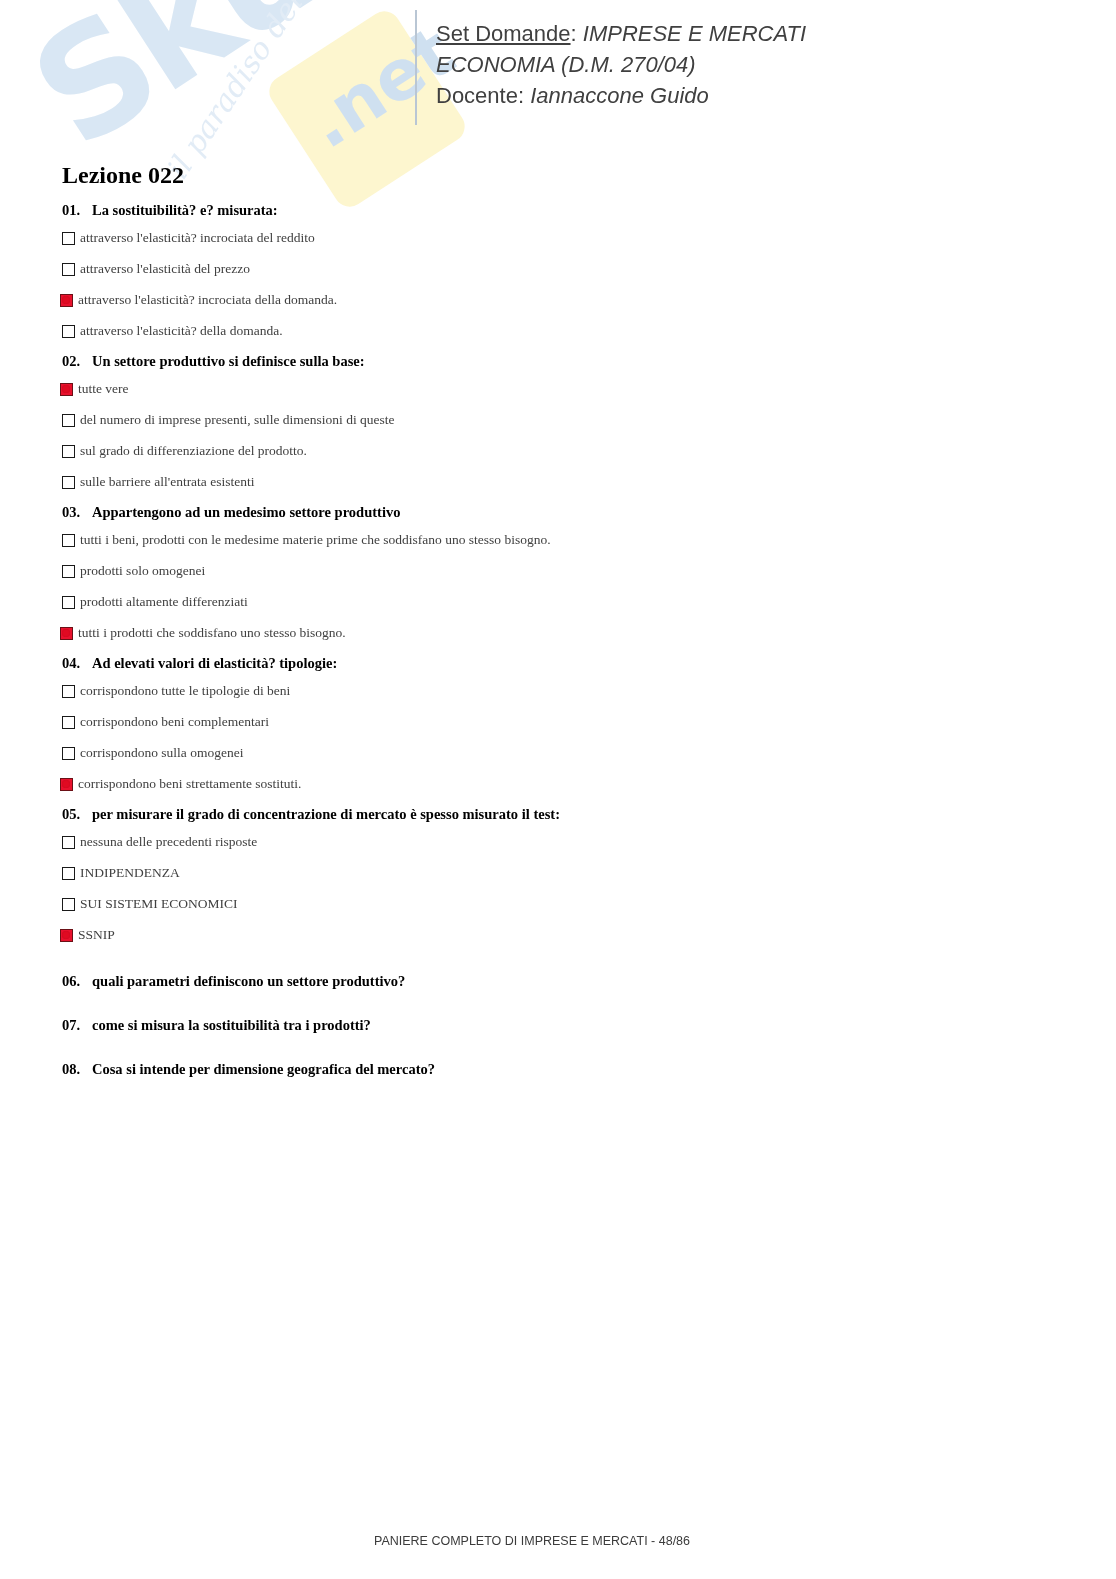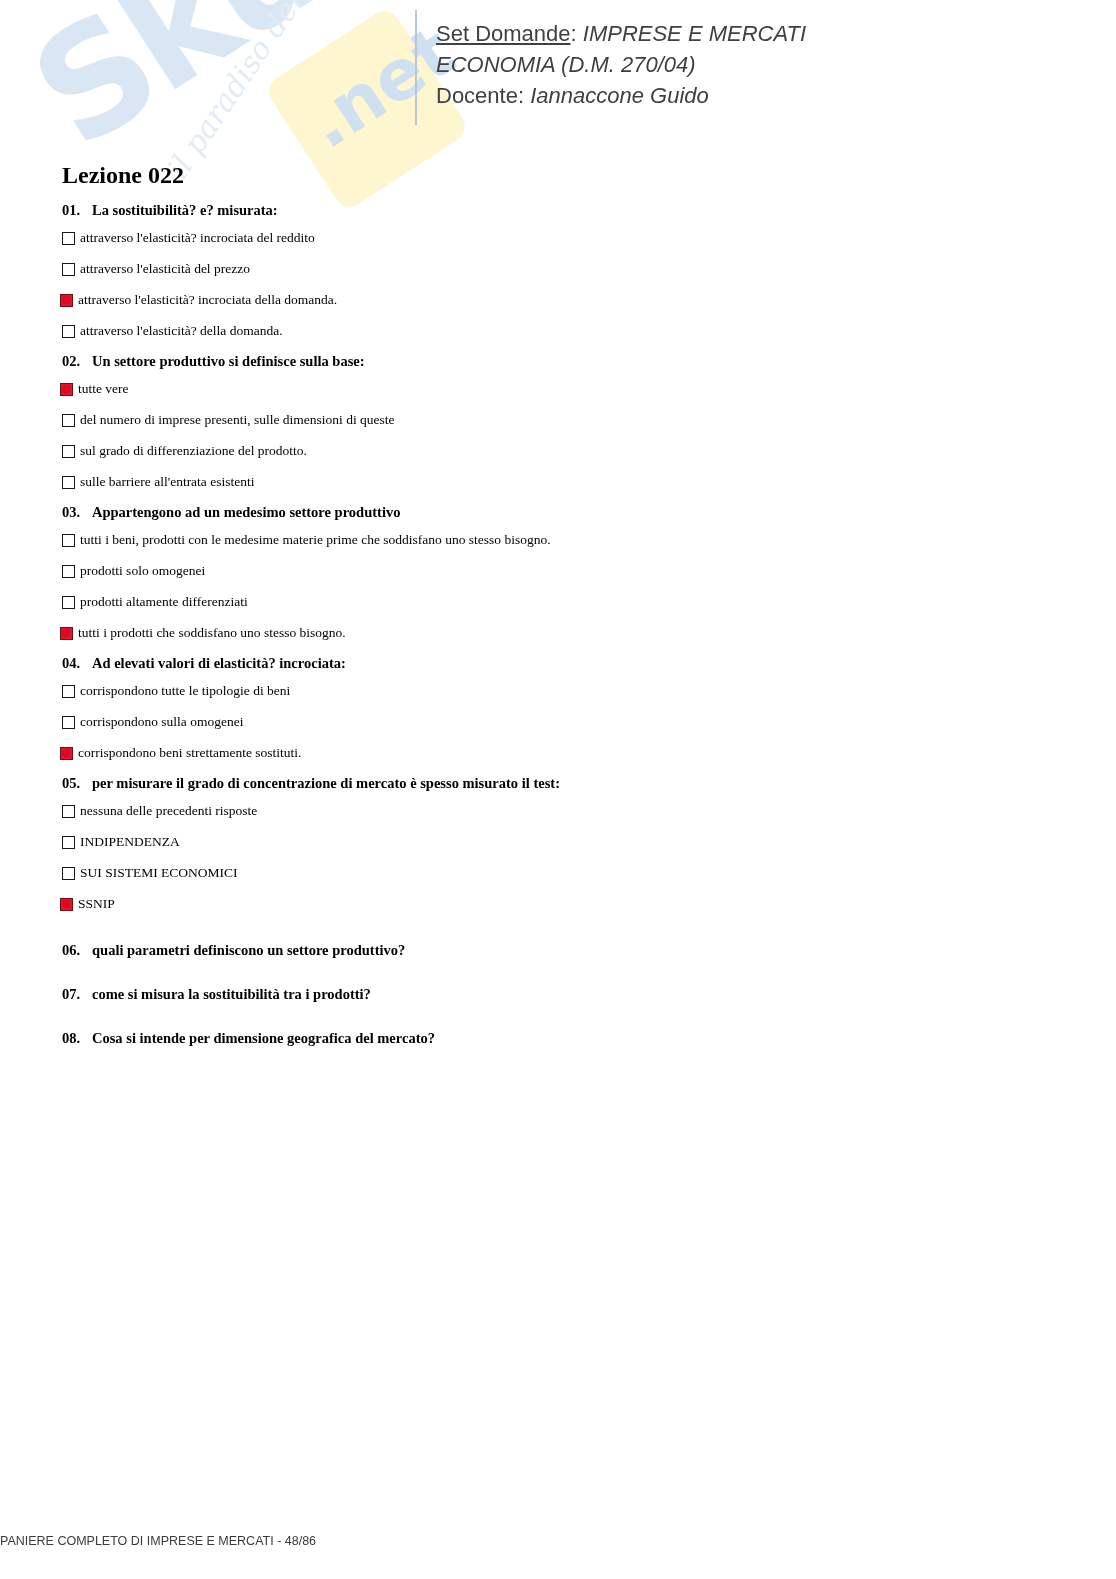--- a/index.html
+++ b/index.html
@@ -162,32 +162,32 @@
     width: 8px;
     height: 8px;
     border-radius: 50%;
     background: #e00a22;
     box-shadow: 0 0 1px #b00a1c inset;
   }
   .ans-text {
     font-family: "Liberation Serif", serif;
     font-size: 13.5px;
     line-height: 16px;
-    color: #000000;
+    color: #404040;
     white-space: nowrap;
     text-align: center;
   }
 
   
   #footer {
     position: absolute;
     left: 0;
     top: 1534px;
     width: 1064px;
-    text-align: left;
+    text-align: center;
     font-family: "Liberation Sans", sans-serif;
     font-size: 12.5px;
     color: #3b3b3b;
     z-index: 3;
   }
 </style>
 </head>
 <body>
 
 <div id="page">
@@ -265,24 +265,28 @@
           <div class="answer-row">
             <span class="cbox"></span>
             <span class="ans-text">prodotti altamente differenziati</span>
           </div>
           <div class="answer-row">
             <span class="cbox checked"></span>
             <span class="ans-text">tutti i prodotti che soddisfano uno stesso bisogno.</span>
           </div>
         </div>
         <div class="question-block">
-          <div class="q-head"><span class="q-num">04.</span><span>Ad elevati valori di elasticità? incrociata:</span></div>
+          <div class="q-head"><span class="q-num">04.</span><span>Ad elevati valori di elasticità? tipologie:</span></div>
           <div class="answer-row">
             <span class="cbox"></span>
             <span class="ans-text">corrispondono tutte le tipologie di beni</span>
+          </div>
+          <div class="answer-row">
+            <span class="cbox"></span>
+            <span class="ans-text">corrispondono beni complementari</span>
           </div>
           <div class="answer-row">
             <span class="cbox"></span>
             <span class="ans-text">corrispondono sulla omogenei</span>
           </div>
           <div class="answer-row">
             <span class="cbox checked"></span>
             <span class="ans-text">corrispondono beni strettamente sostituti.</span>
           </div>
         </div>

